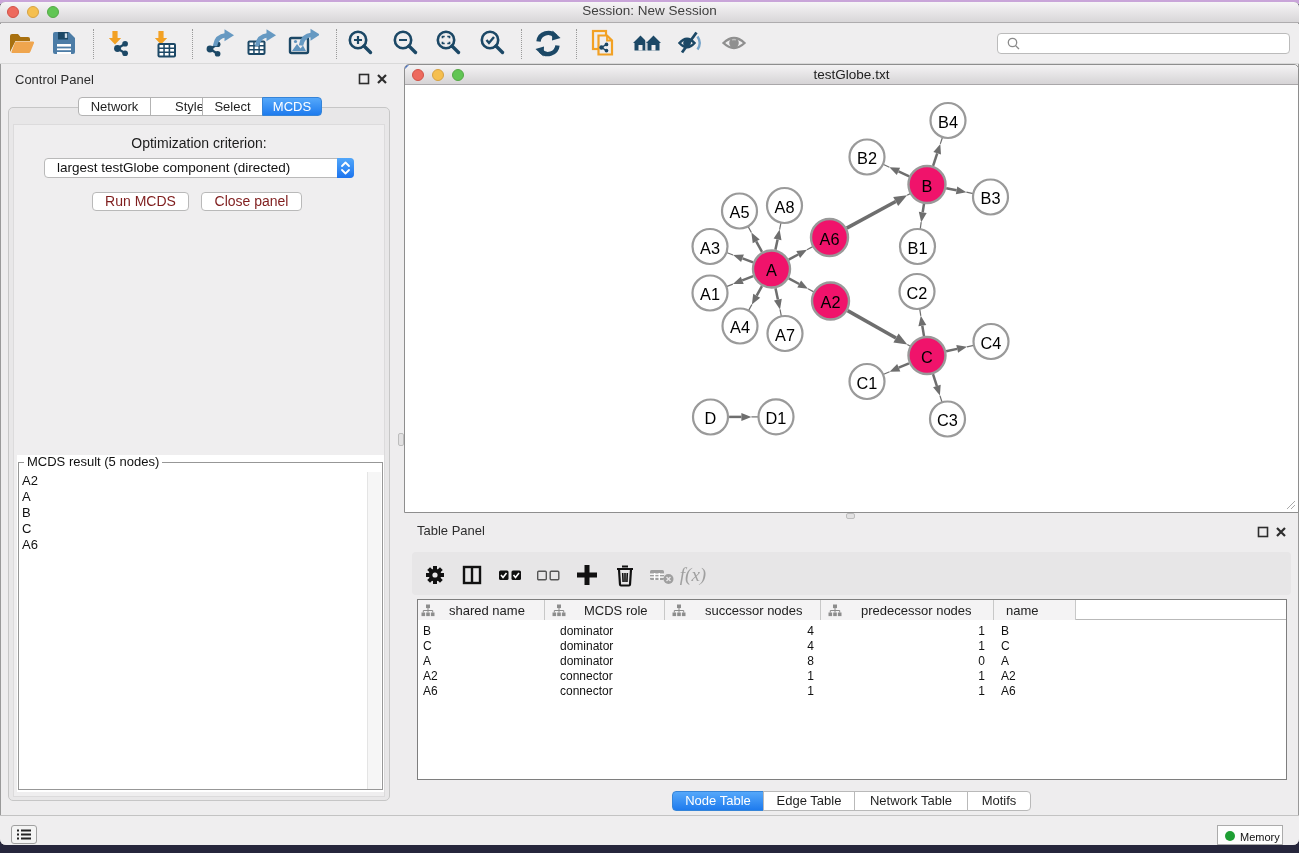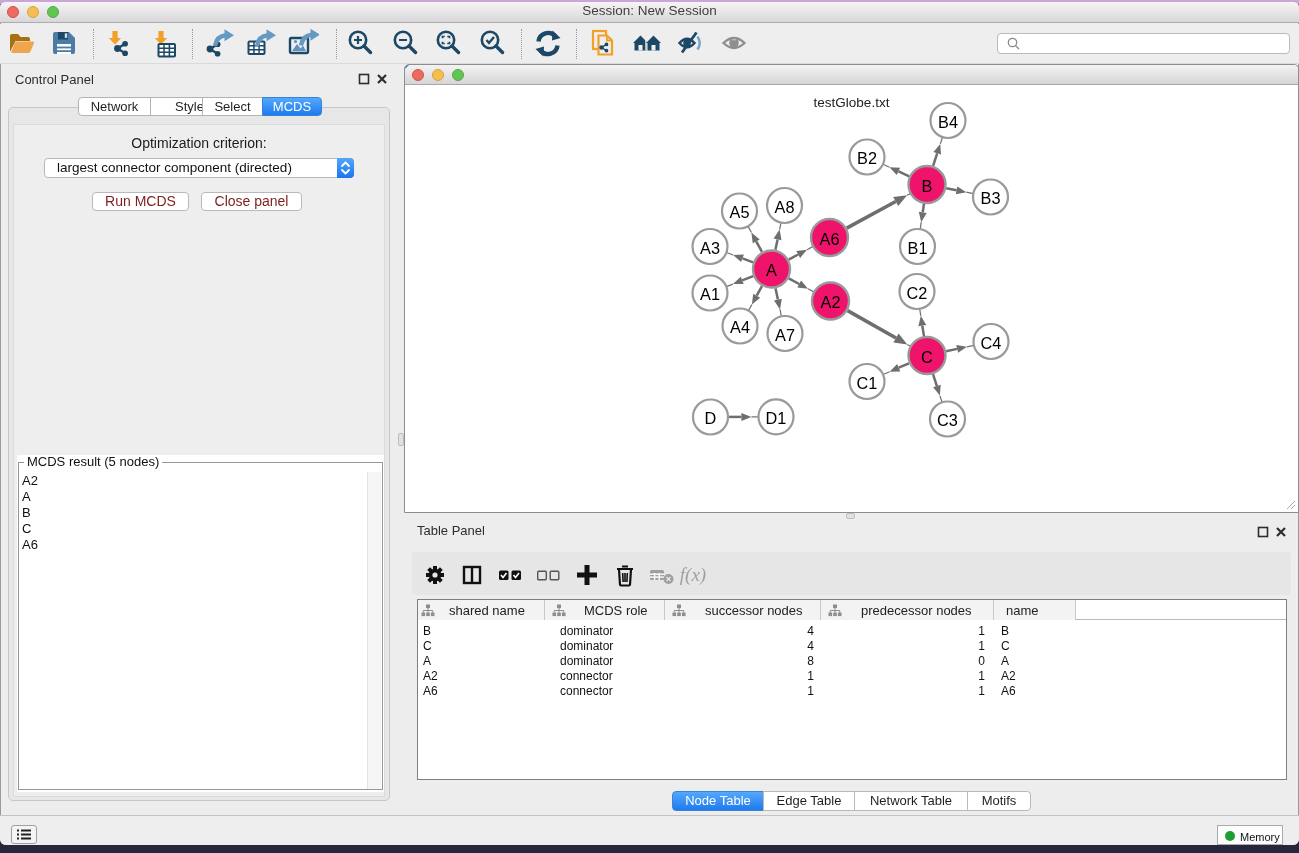--- a/index.html
+++ b/index.html
@@ -29,21 +29,21 @@
 #resultborder { position:absolute; left:1px; top:7px; right:1px; bottom:2px; border:1px solid #979797; }
 #resulttitle { position:absolute; left:7px; top:0px; background:#fff; padding:0 3px; font-size:13px; color:#111; line-height:14px; }
 #resultlist { position:absolute; left:5px; top:18px; font-size:13px; color:#111; line-height:16px; }
 #resultscroll { position:absolute; right:3px; top:17px; width:14px; bottom:3px; background:#f6f6f6; border-left:1px solid #e4e4e4; }
 
 #vknob { left:398px; top:431px; width:6px; height:13px; background:#e2e1e2; border:1px solid #bdbdbd; border-radius:2px; }
 #hknob { left:846px; top:511px; width:9px; height:6px; background:#e2e1e2; border:1px solid #bdbdbd; border-radius:2px; }
 
 #netwin { left:404px; top:62px; width:895px; height:449px; overflow:hidden; background:#fff; border:1px solid #8e8e8e; border-radius:5px 5px 0 0; }
 #nettitle { position:absolute; left:0; top:0; width:100%; height:20px; background:linear-gradient(#f4f3f4,#d6d4d6); border-bottom:1px solid #a9a7a9; border-radius:5px 5px 0 0; }
-#netname { position:absolute; width:100%; text-align:center; top:2px; font-size:13.5px; color:#222;margin-top:28px; }
+#netname { position:absolute; width:100%; text-align:center; top:2px; font-size:13.5px; color:#222; }
 #graphsvg { position:absolute; left:0px; top:21px; }
 
 #tp-title { left:417px; top:521px; font-size:13px; color:#2d2d2d; }
 #tp-toolbar { left:412px; top:550px; width:879px; height:43px; background:#e7e6e7; border-radius:4px; }
 #table { left:417px; top:597px; width:870px; height:181px; background:#fff; border:1px solid #7e7e7e; }
 #thead { position:absolute; left:0; top:0; width:868px; height:20px; border-bottom:1px solid #b9b9b9; }
 #theadbg { position:absolute; left:0; top:0; width:658px; height:20px; background:#f4f3f4; }
 .hsep { position:absolute; top:0; height:20px; width:0; border-left:1px solid #c8c8c8; }
 .hcell { position:absolute; top:3px; font-size:13px; color:#222; }
 .cell { position:absolute; font-size:12px; color:#111; height:15px; line-height:15px; }
@@ -212,21 +212,21 @@
         <rect x="1.5" y="1.5" width="9" height="9" fill="none" stroke="#2d2d2d" stroke-width="1.6"></rect>
         <path d="M20 2 L28 10 M28 2 L20 10" stroke="#2d2d2d" stroke-width="2.2"></path>
       </svg>
     <div id="cp-tabpane" class="abs"></div>
     <div id="cp-inner" class="abs"></div>
     <div class="seg" style="left:78px; top:95px; width:73px; border-radius:4px 0 0 4px;">Network</div>
     <div class="seg" style="left:150px; top:95px; width:53px;padding-left:24px;">Style</div>
     <div class="seg" style="left:202px; top:95px; width:61px;">Select</div>
     <div class="seg segsel" style="left:262px; top:95px; width:60px; border-radius:0 4px 4px 0;">MCDS</div>
     <div id="opt-label" class="abs">Optimization criterion:</div>
-    <div id="combo" class="abs">largest connector component (directed)</div>
+    <div id="combo" class="abs">largest testGlobe component (directed)</div>
     <div id="combo-btn" class="abs">
       <svg width="17" height="20" viewBox="0 0 17 20">
           <path d="M5 8 L8.5 4.5 L12 8" fill="none" stroke="#fff" stroke-width="1.8" stroke-linecap="round" stroke-linejoin="round"></path>
           <path d="M5 12 L8.5 15.5 L12 12" fill="none" stroke="#fff" stroke-width="1.8" stroke-linecap="round" stroke-linejoin="round"></path>
         </svg>
     </div>
     <div class="btn" style="left:92px; top:190px; width:97px;">Run MCDS</div>
     <div class="btn" style="left:201px; top:190px; width:101px;">Close panel</div>
     <div id="resultbox" class="abs">
       <div id="resultborder"></div>

